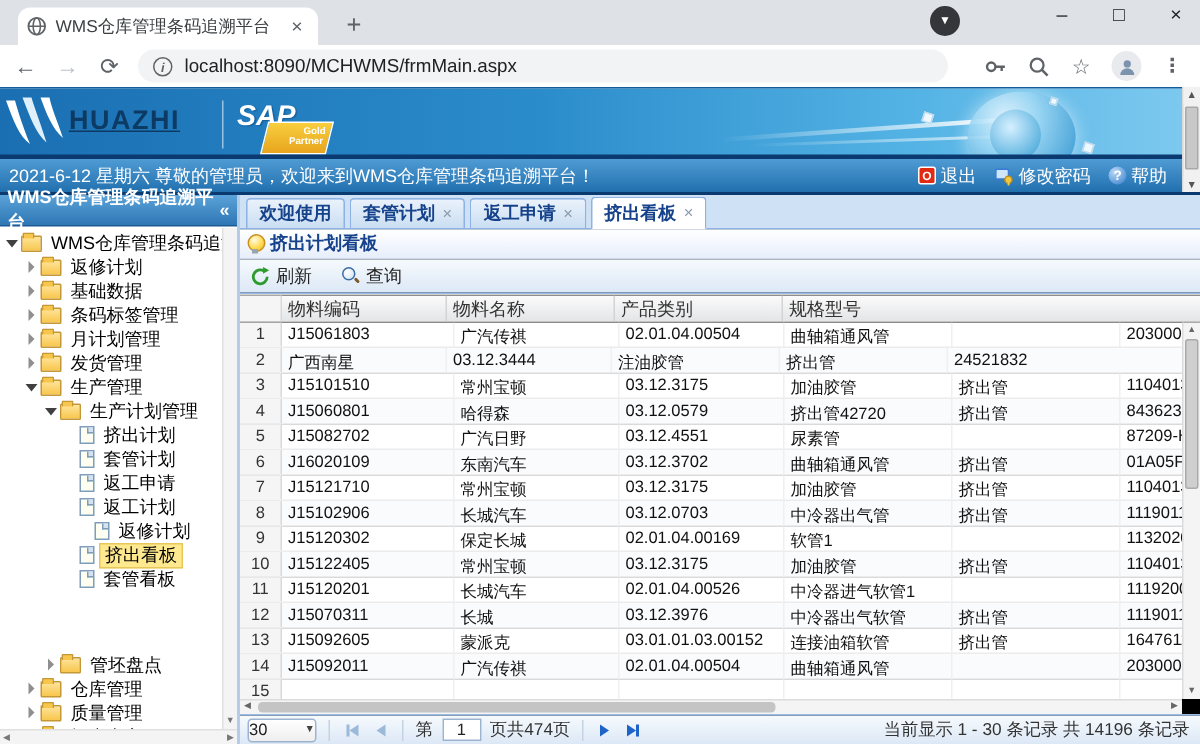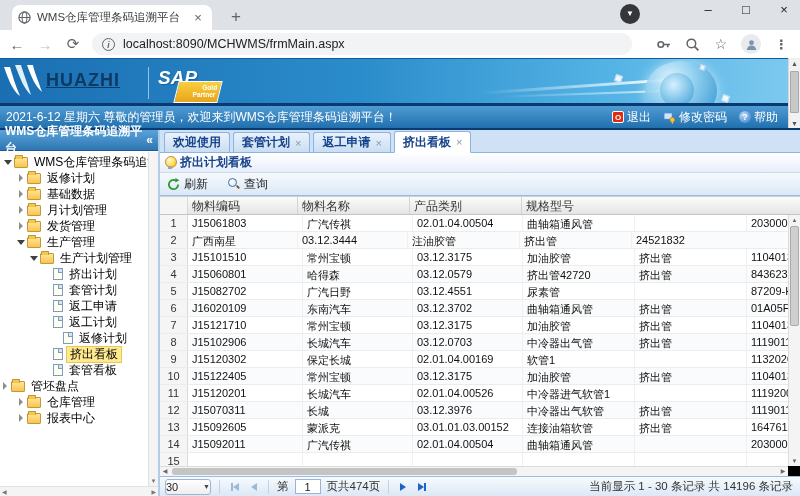--- a/index.html
+++ b/index.html
@@ -254,20 +254,25 @@
             <span class="tlabel">返修计划</span>
           </div>
           <div class="tree-row v-folder v-closed" style="padding-left: 16px; font-family: Liberation Serif, serif;">
             <span class="tw"></span>
             <span class="ticon"></span>
             <span class="tlabel">基础数据</span>
           </div>
           <div class="tree-row v-folder v-closed" style="padding-left: 16px;">
             <span class="tw"></span>
             <span class="ticon"></span>
+            <span class="tlabel">条码标签管理</span>
+          </div>
+          <div class="tree-row v-folder v-closed" style="padding-left: 16px;">
+            <span class="tw"></span>
+            <span class="ticon"></span>
             <span class="tlabel">月计划管理</span>
           </div>
           <div class="tree-row v-folder v-closed" style="padding-left: 16px;">
             <span class="tw"></span>
             <span class="ticon"></span>
             <span class="tlabel">发货管理</span>
           </div>
           <div class="tree-row v-folder v-open" style="padding-left: 16px;">
             <span class="tw"></span>
             <span class="ticon"></span>
@@ -306,29 +311,34 @@
           <div class="tree-row v-leaf v-none" style="padding-left: 42px;">
             <span class="tw"></span>
             <span class="ticon"></span>
             <span class="tlabel sel">挤出看板</span>
           </div>
           <div class="tree-row v-leaf v-none" style="padding-left: 42px;">
             <span class="tw"></span>
             <span class="ticon"></span>
             <span class="tlabel">套管看板</span>
           </div>
-          <div class="tree-row v-folder v-closed" style="">
+          <div class="tree-row v-folder v-closed" style="padding-left: 29px; margin-top: 41px;">
             <span class="tw"></span>
             <span class="ticon"></span>
             <span class="tlabel">管坯盘点</span>
           </div>
           <div class="tree-row v-folder v-closed" style="padding-left: 16px;">
             <span class="tw"></span>
             <span class="ticon"></span>
             <span class="tlabel">仓库管理</span>
+          </div>
+          <div class="tree-row v-folder v-closed" style="padding-left: 16px;">
+            <span class="tw"></span>
+            <span class="ticon"></span>
+            <span class="tlabel">质量管理</span>
           </div>
           <div class="tree-row v-folder v-closed" style="padding-left: 16px;">
             <span class="tw"></span>
             <span class="ticon"></span>
             <span class="tlabel">报表中心</span>
           </div>
         </div>
       <div class="sb-vscroll">
         <div class="arr">▼</div>
       </div>

